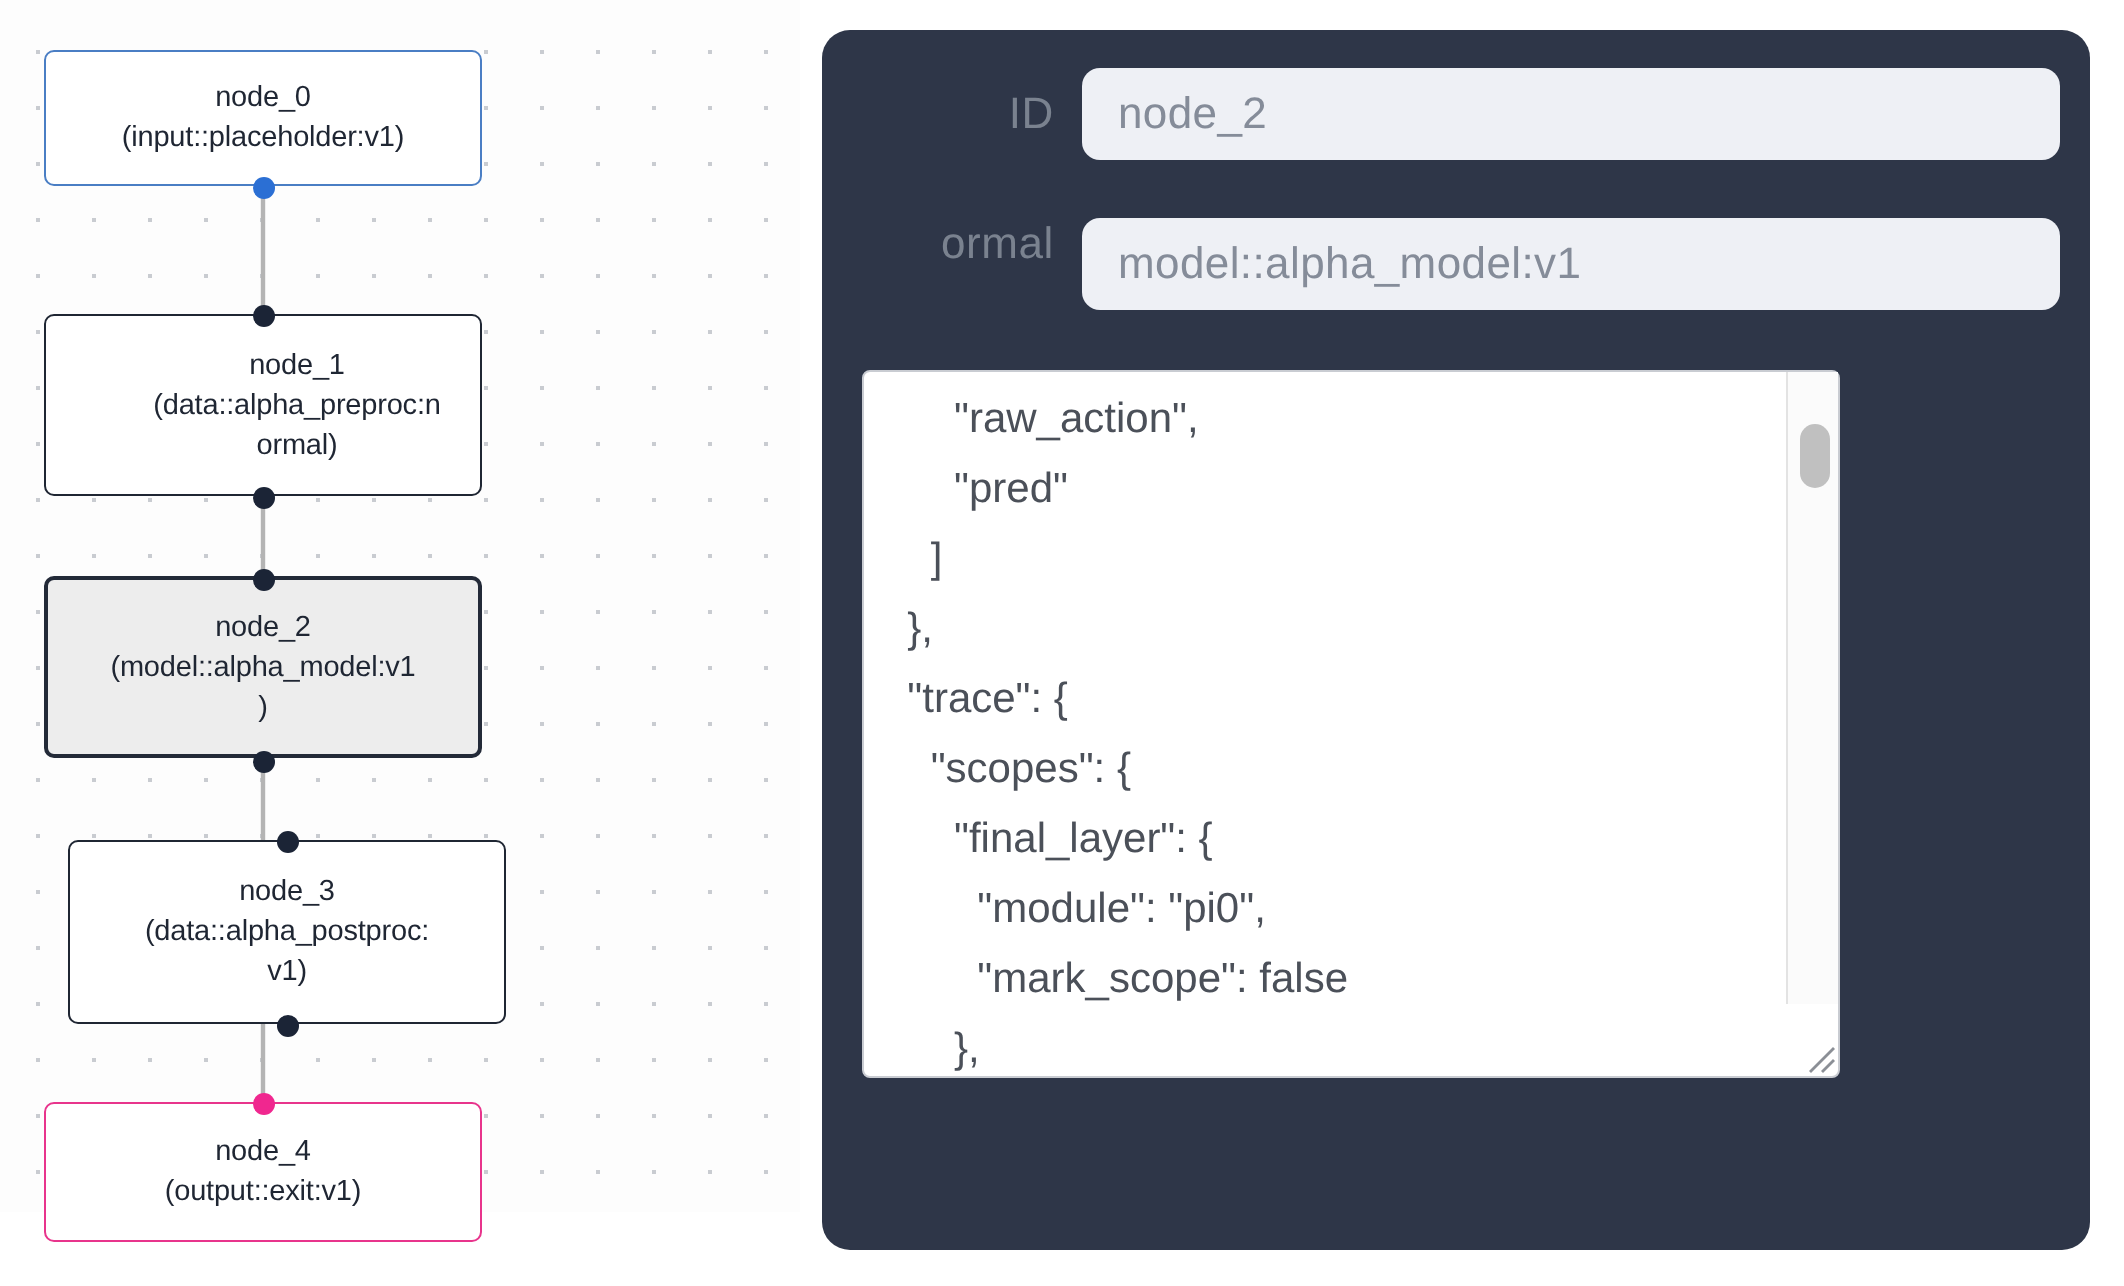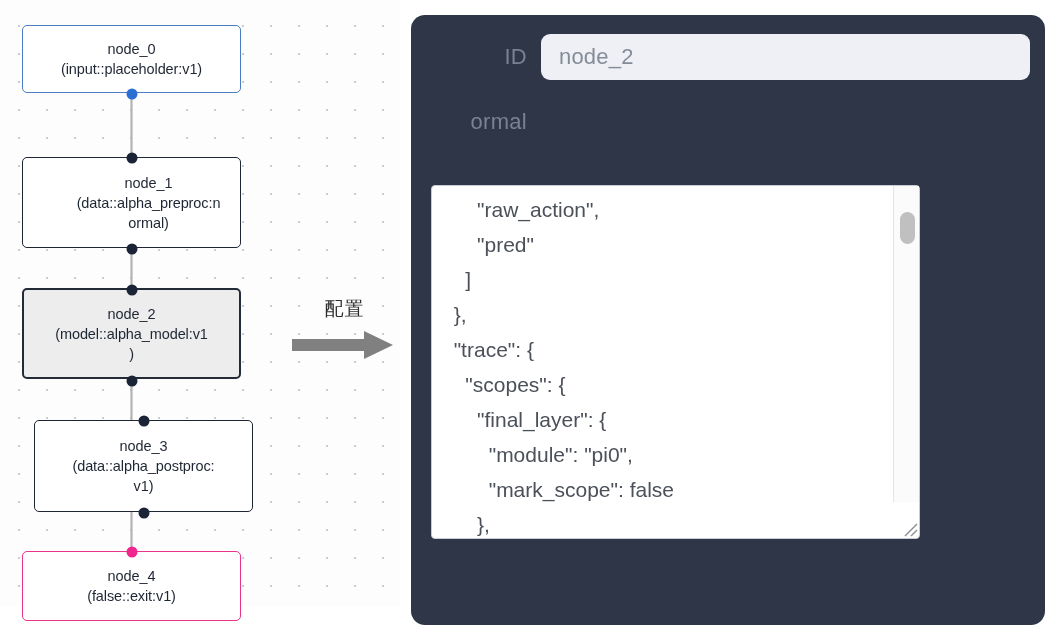--- a/index.html
+++ b/index.html
@@ -189,42 +189,37 @@
         </div>
         <div class="node" style="left: 34px; top: 420px; width: 219px; height: 92px; z-index: 2;">
           <span class="nlabel">node_3
 (data::alpha_postproc:
 v1)</span>
           <div class="handle" style="top: 0px;"></div>
           <div class="handle" style="top: 92px;"></div>
         </div>
         <div class="node output-node" style="left: 22px; top: 551px; width: 219px; height: 70px; z-index: 2;">
           <span class="nlabel">node_4
-(false::exit:v1)</span>
+(output::exit:v1)</span>
           <div class="handle h-pink" style="top: 0px;"></div>
         </div>
       </div>
   </div>
 
-  <div id="transition-group">
-    <div id="transition-label">配置</div>
-    <svg id="arrow-svg" width="105" height="34" viewBox="0 0 105 34">
-      <polygon points="0,11 72,11 72,3 101,17 72,31 72,23 0,23" fill="#808080"></polygon>
-    </svg>
-  </div>
 
   <div id="config-panel">
 
     <div class="form-row" id="row-id">
       <div class="field-label">ID</div>
       <input class="text-input" id="id-input" type="text" readonly="" value="node_2" style="">
     </div>
 
     <div class="form-row" id="row-type">
       <div class="field-label">ormal</div>
+      <input class="text-input" id="type-input" type="text" readonly="" value="model::alpha_model:v1" style="">
     </div>
 
     <div class="form-row" id="row-config">
       <div id="config-textarea-wrap">
         <div id="config-textarea">      "raw_action",
       "pred"
     ]
   },
   "trace": {
     "scopes": {

